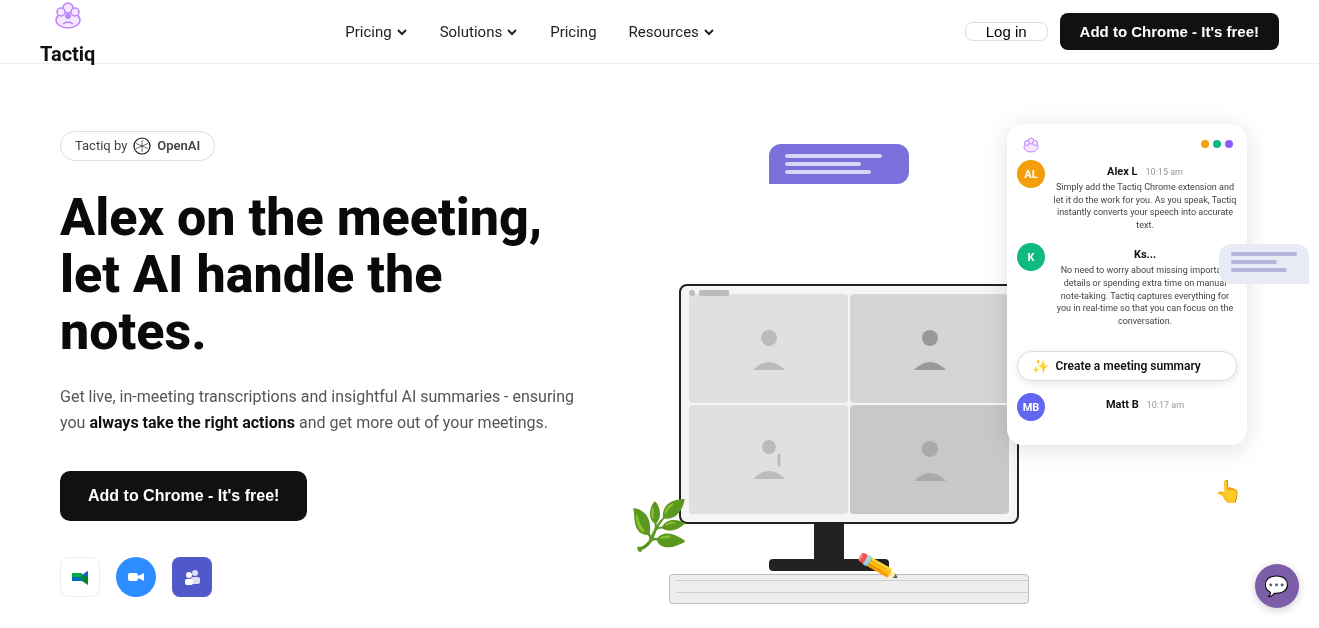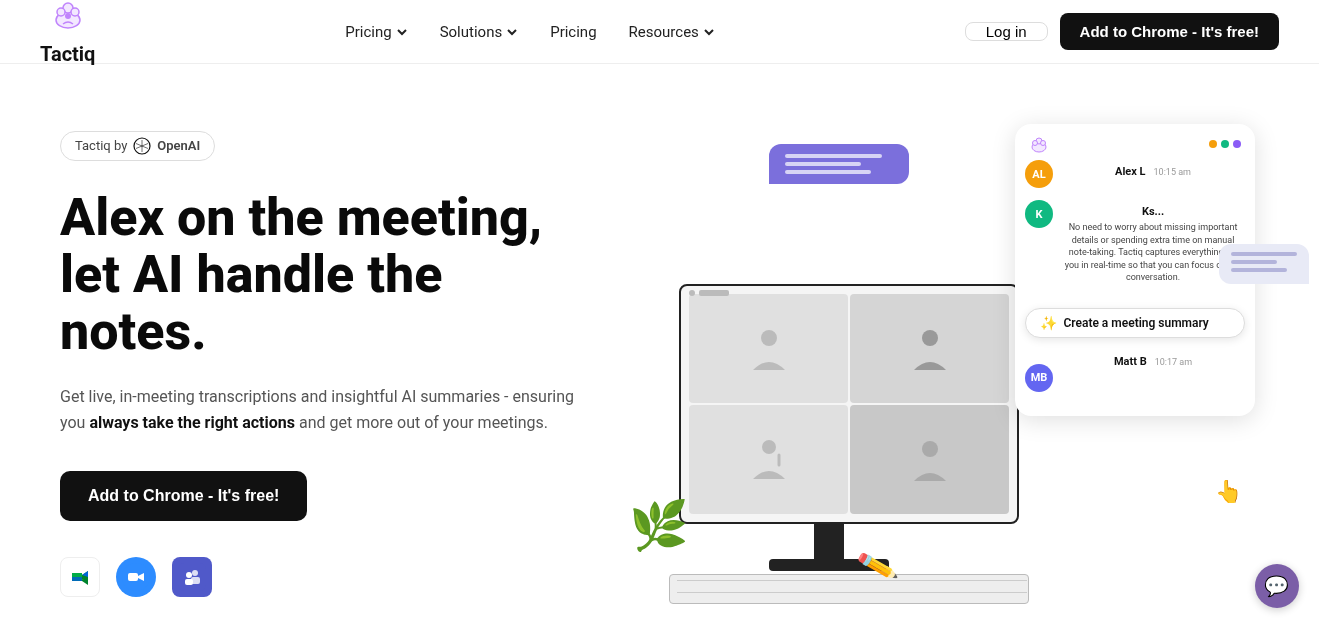--- a/index.html
+++ b/index.html
@@ -83,21 +83,21 @@
     }
     .plant {
       position: absolute; left: -30px; bottom: 50px; font-size: 48px;
     }
     .pencil {
       position: absolute; bottom: 10px; left: 160px; font-size: 32px; transform: rotate(-10deg);
     }
 
     
     .chat-card {
-      position: absolute; right: 4px; top: 0; width: 240px;
+      position: absolute; right: 12px; top: 0; width: 240px;
       background: #fff; border-radius: 16px; box-shadow: 0 4px 24px rgba(0,0,0,0.13);
       padding: 0; overflow: hidden;
     }
     .chat-card-header {
       display: flex; align-items: center; justify-content: space-between;
       padding: 10px 14px 6px;
     }
     .chat-dots { display: flex; gap: 4px; }
     .dot { width: 8px; height: 8px; border-radius: 50%; }
     .chat-messages { padding: 0 10px 12px; }
@@ -325,40 +325,41 @@
         </div>
       </div>
 
       <div class="chat-messages">
 
         <div class="chat-msg">
           <div class="avatar" style="background:#f59e0b;color:#fff;">AL</div>
           <div class="msg-content">
             <span class="msg-name">Alex L</span>
             <span class="msg-time">10:15 am</span>
+            <p class="msg-text">Simply add the Tactiq Chrome extension and let it do the work for you. As you speak, Tactiq instantly converts your speech into accurate text.</p>
           </div>
         </div>
 
         <div class="chat-msg">
           <div class="avatar" style="background:#10b981;color:#fff;">K</div>
           <div class="msg-content">
             <span class="msg-name">Ks...</span>
             <p class="msg-text">No need to worry about missing important details or spending extra time on manual note-taking. Tactiq captures everything for you in real-time so that you can focus on the conversation.</p>
           </div>
         </div>
       </div>
 
       <div class="summary-btn">
         <span class="summary-btn-icon">✨</span>
         <span>Create a meeting summary</span>
       </div>
 
       <div class="chat-messages">
         <div class="chat-msg">
-          <div class="avatar" style="background:#6366f1;color:#fff;margin-top:14px;">MB</div>
+          <div class="avatar" style="background:#6366f1;color:#fff;">MB</div>
           <div class="msg-content">
             <span class="msg-name">Matt B</span>
             <span class="msg-time">10:17 am</span>
           </div>
         </div>
       </div>
 
     </div>
 
     <div class="speech-bubble-right">

